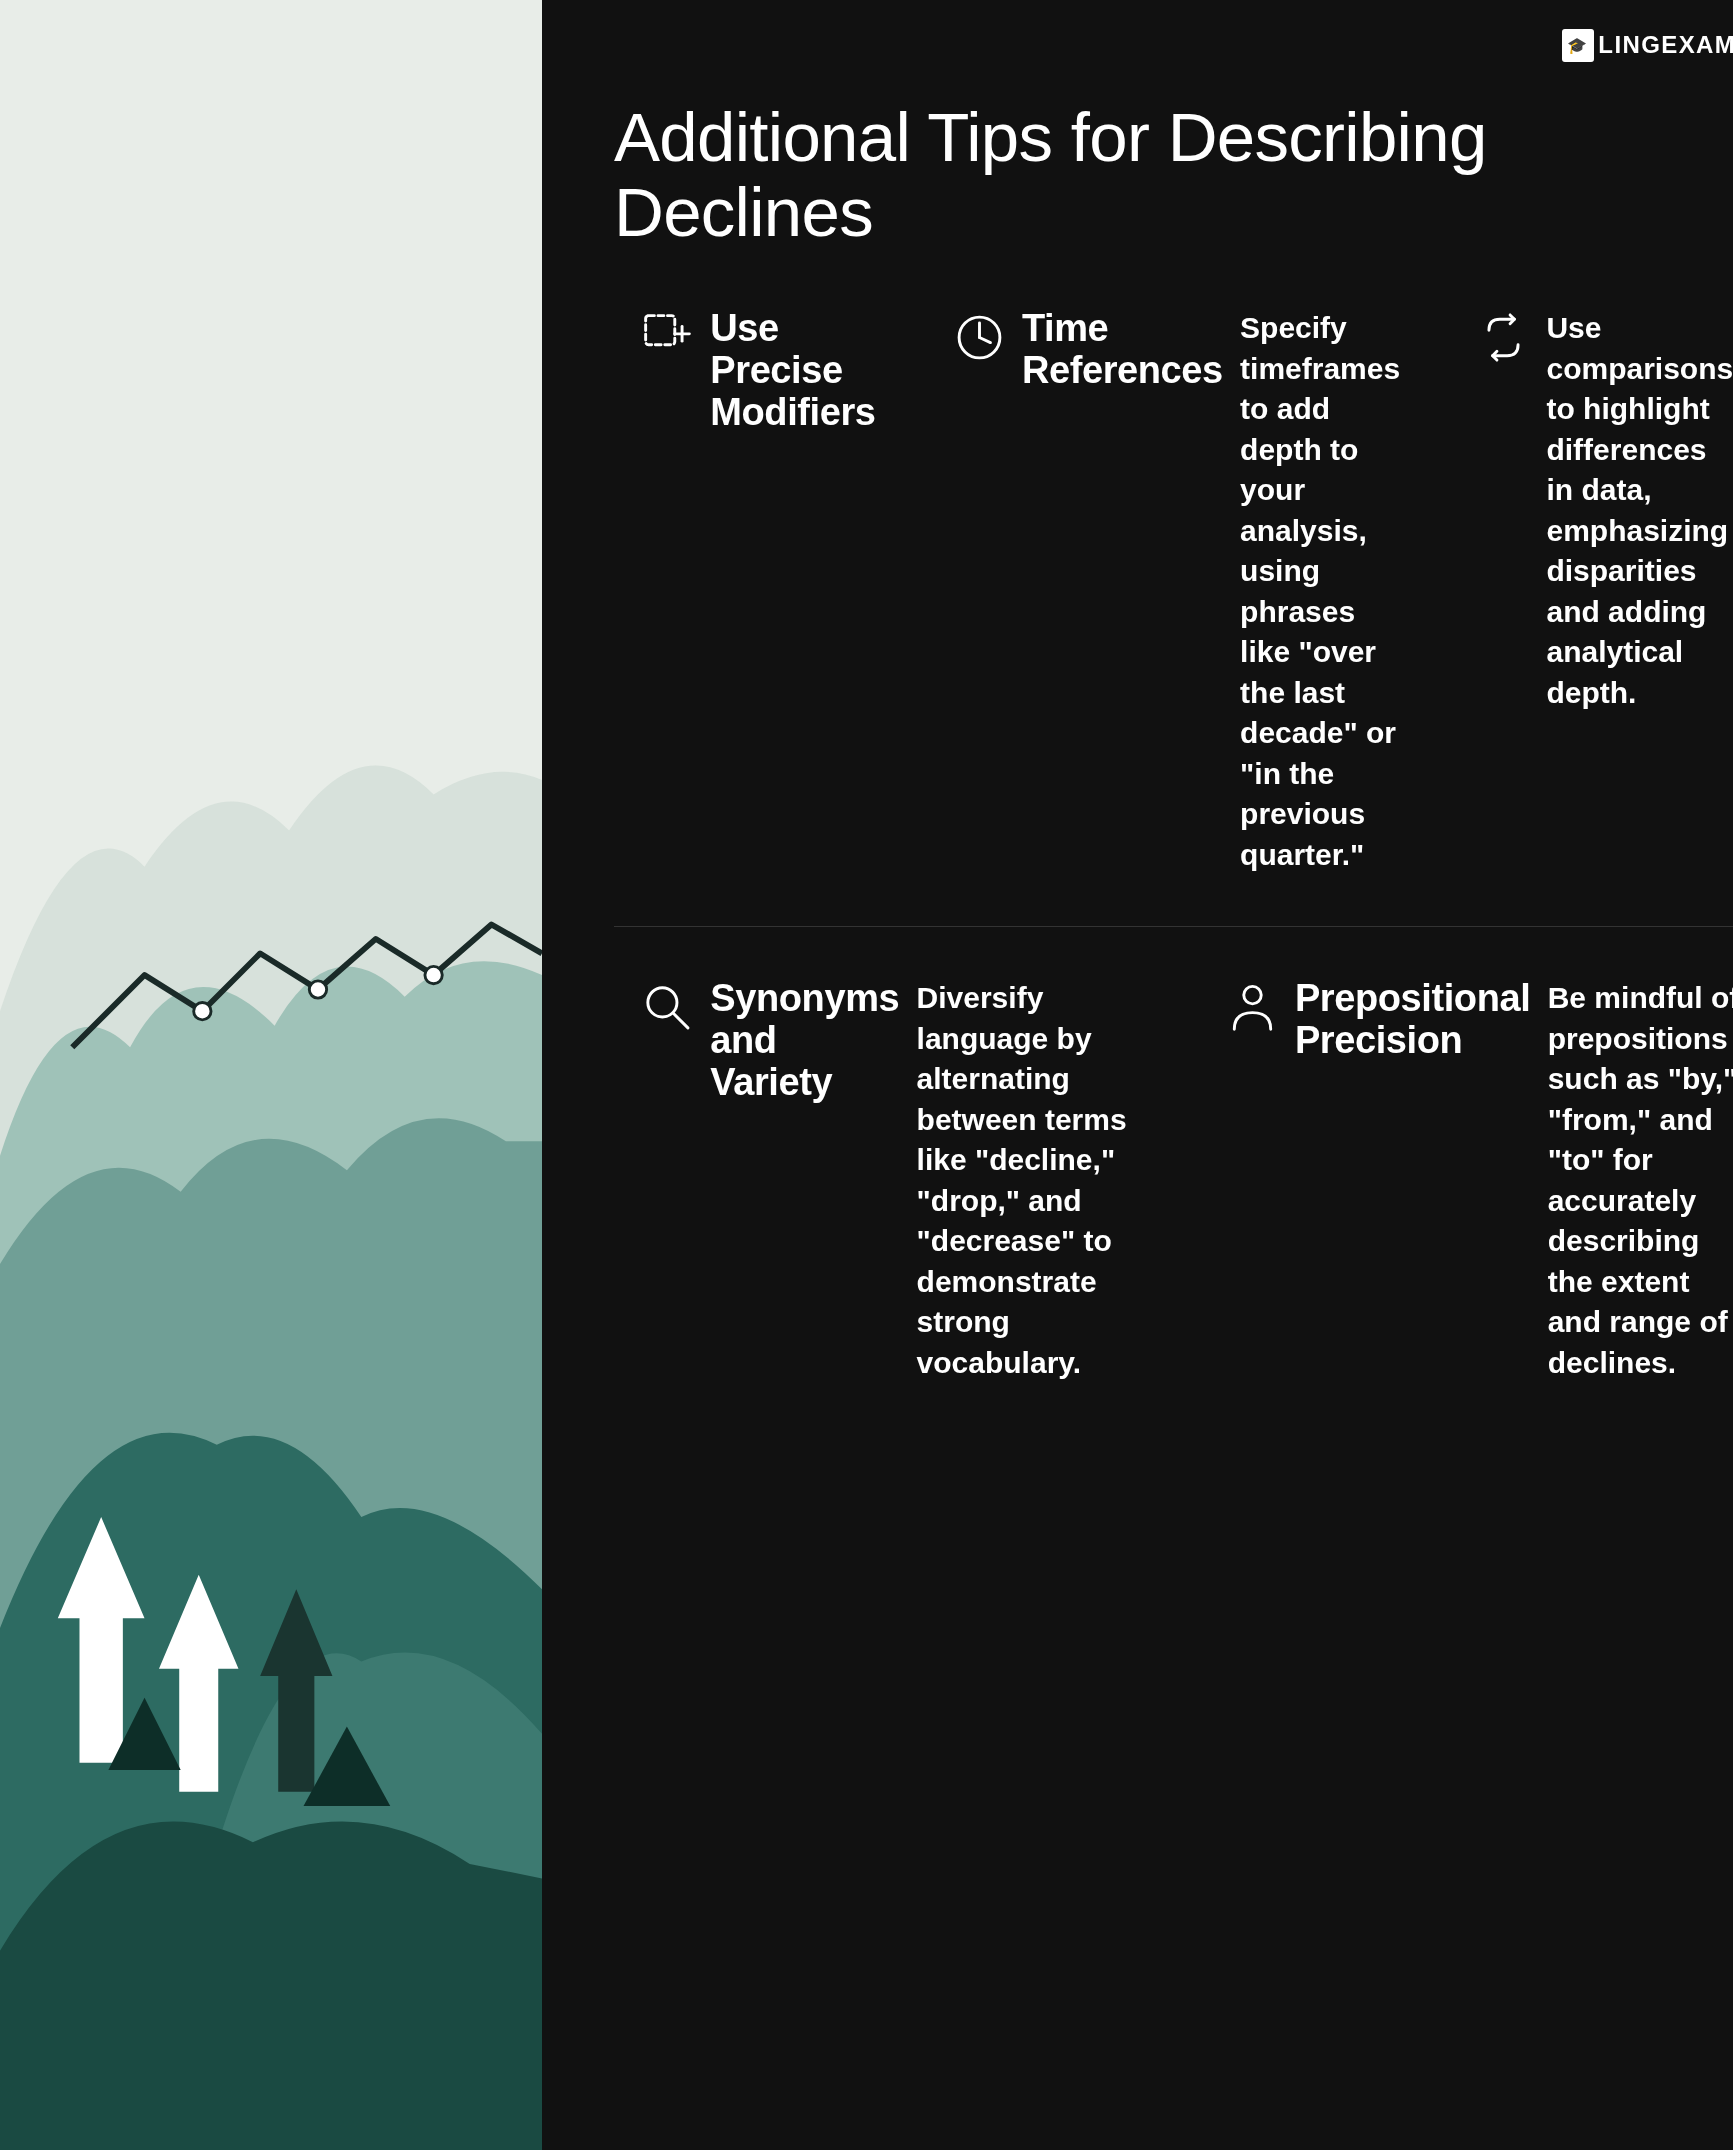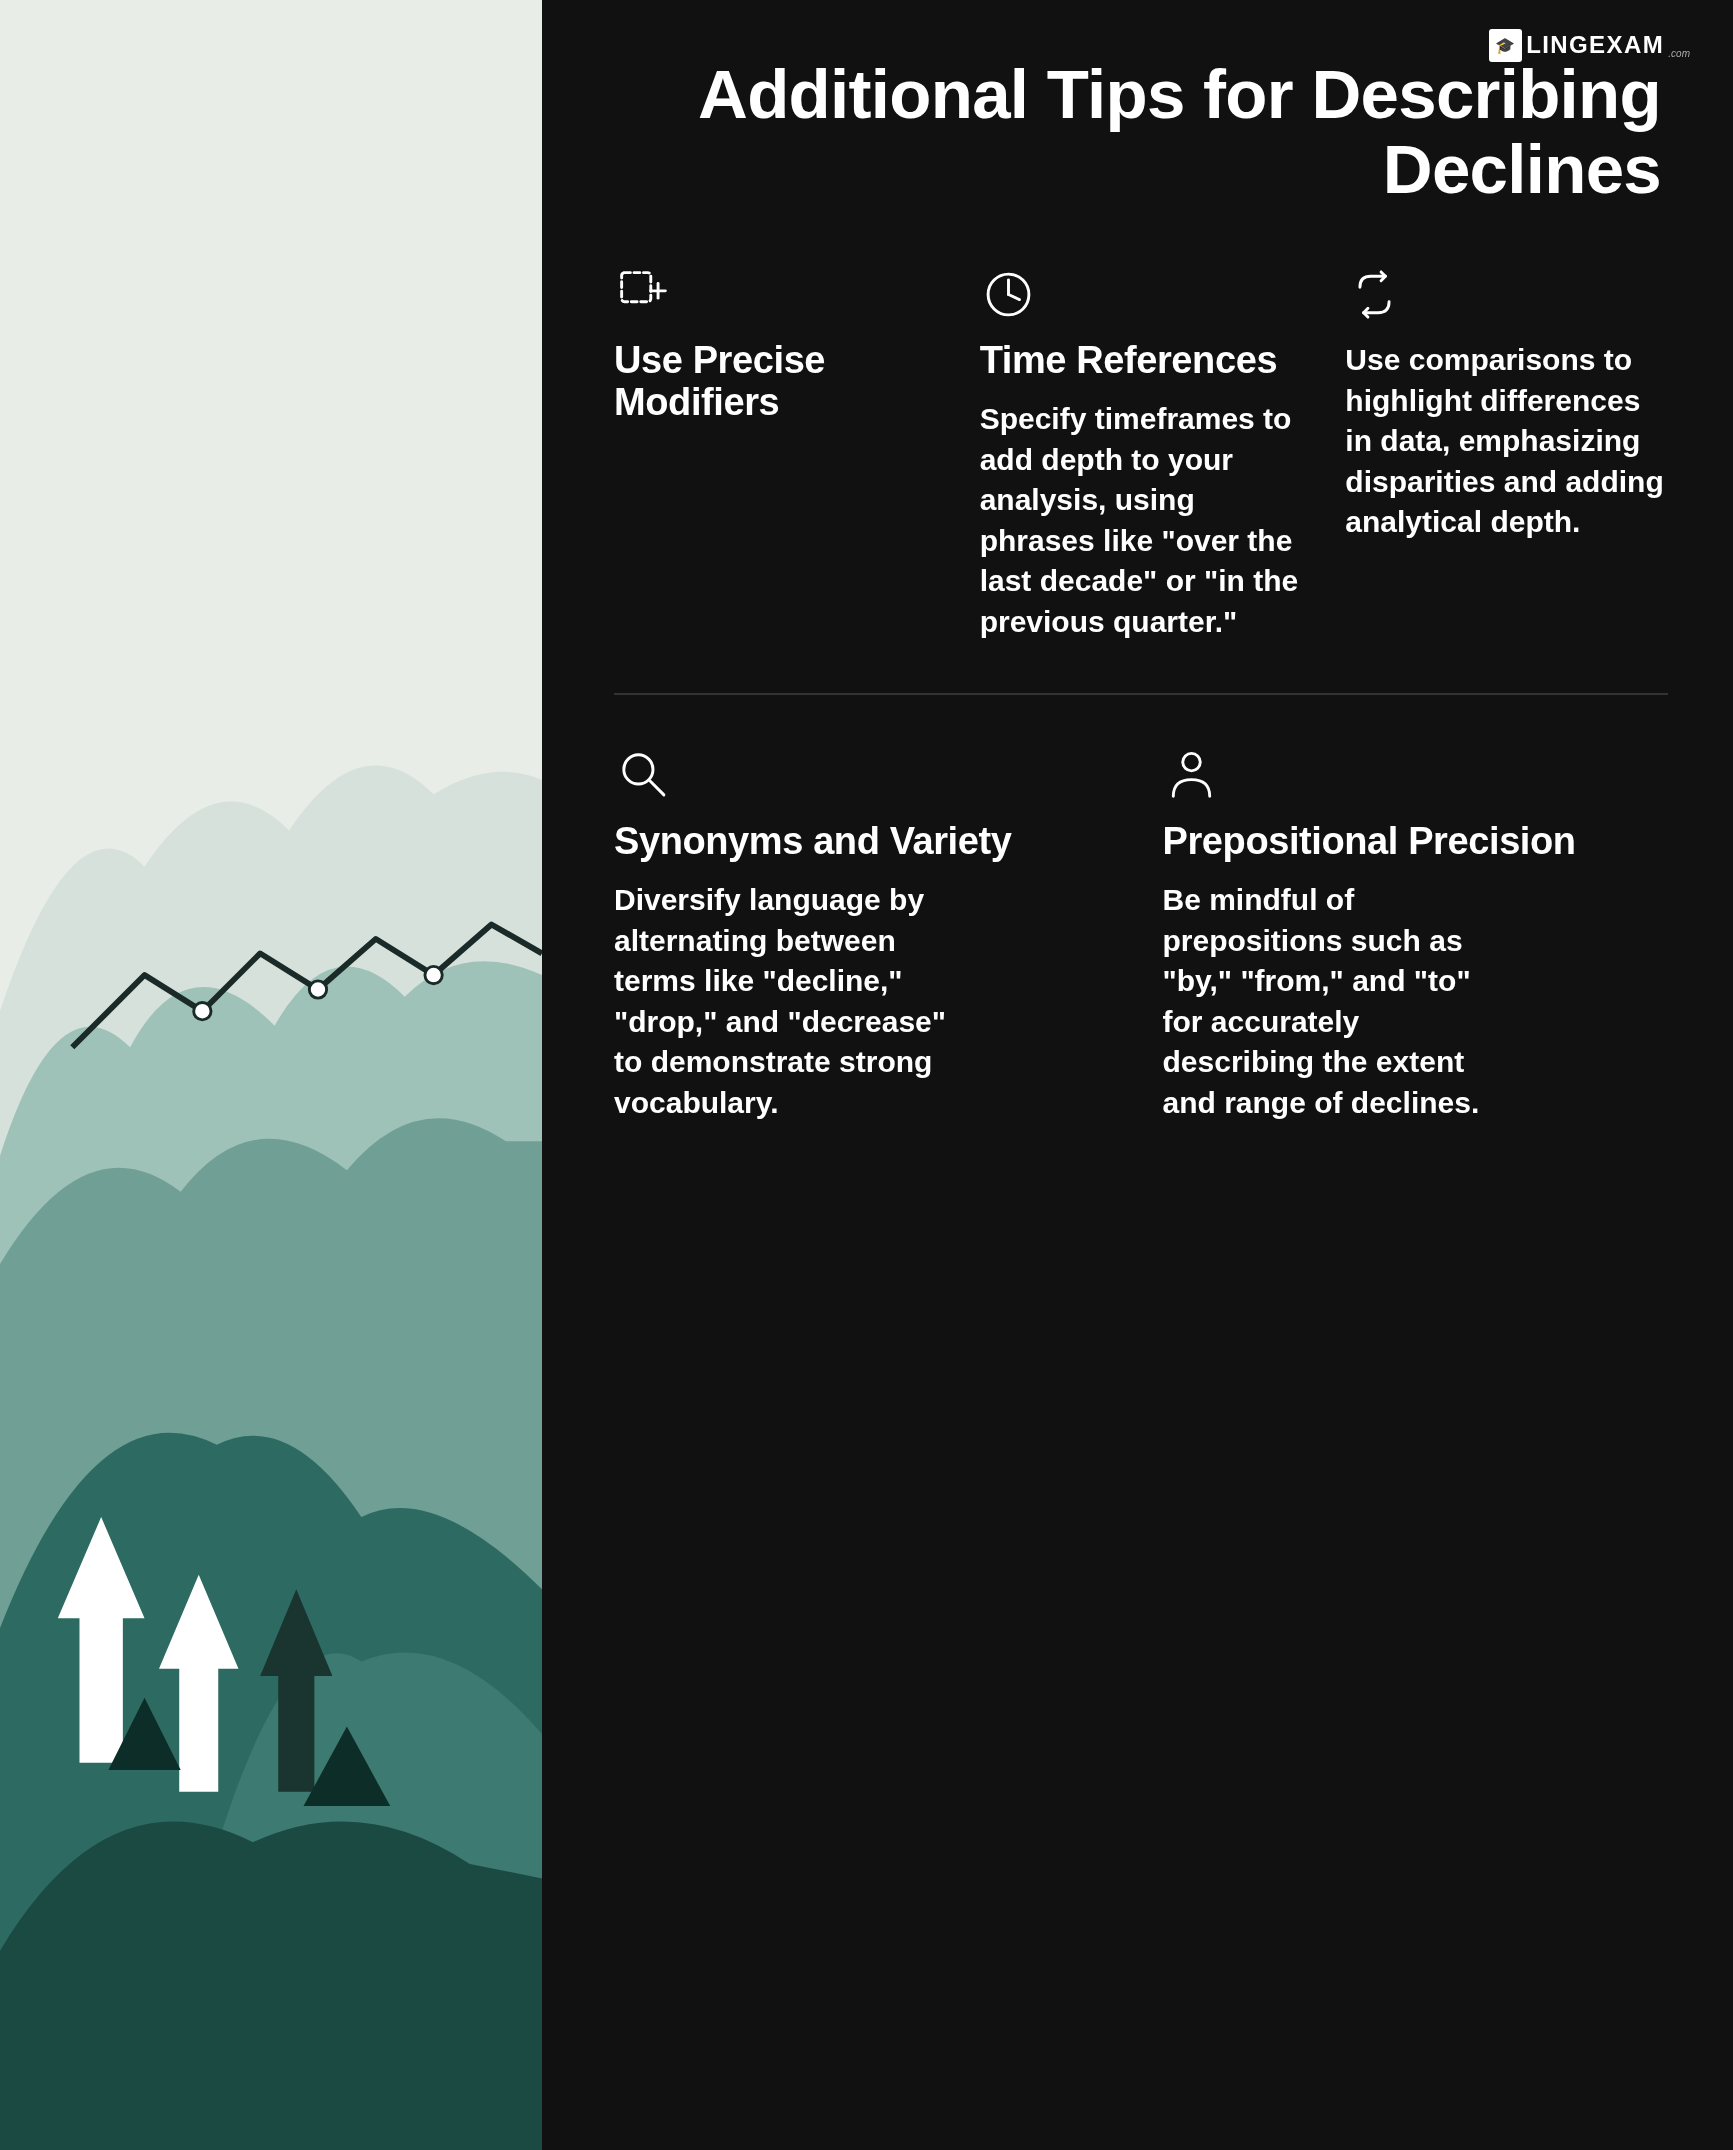--- a/index.html
+++ b/index.html
@@ -68,40 +68,41 @@
       color: #aaa;
       font-weight: 400;
       align-self: flex-end;
       margin-bottom: 2.9px;
       font-style: italic;
     }
 
     
     .main-title {
       font-size: 69px;
-      font-weight: 700;
+      font-weight: 400;
       color: #fff;
       line-height: 1.08;
+      margin-top: 43px;
       margin-bottom: 58px;
       max-width: 1047px;
       letter-spacing: -0.7px;
-      text-align: right;
     }
 
     
     .tips-grid {
       display: grid;
       grid-template-columns: repeat(3, 1fr);
       gap: 43px 43px;
     }
 
     .tip-card {
       display: flex;
-      flex-direction: column;
+      flex-direction: row;
       gap: 17.3px;
+      margin-left: 28px;
     }
 
     .tip-icon {
       width: 58px;
       height: 58px;
       display: flex;
       align-items: center;
       justify-content: center;
     }
 

